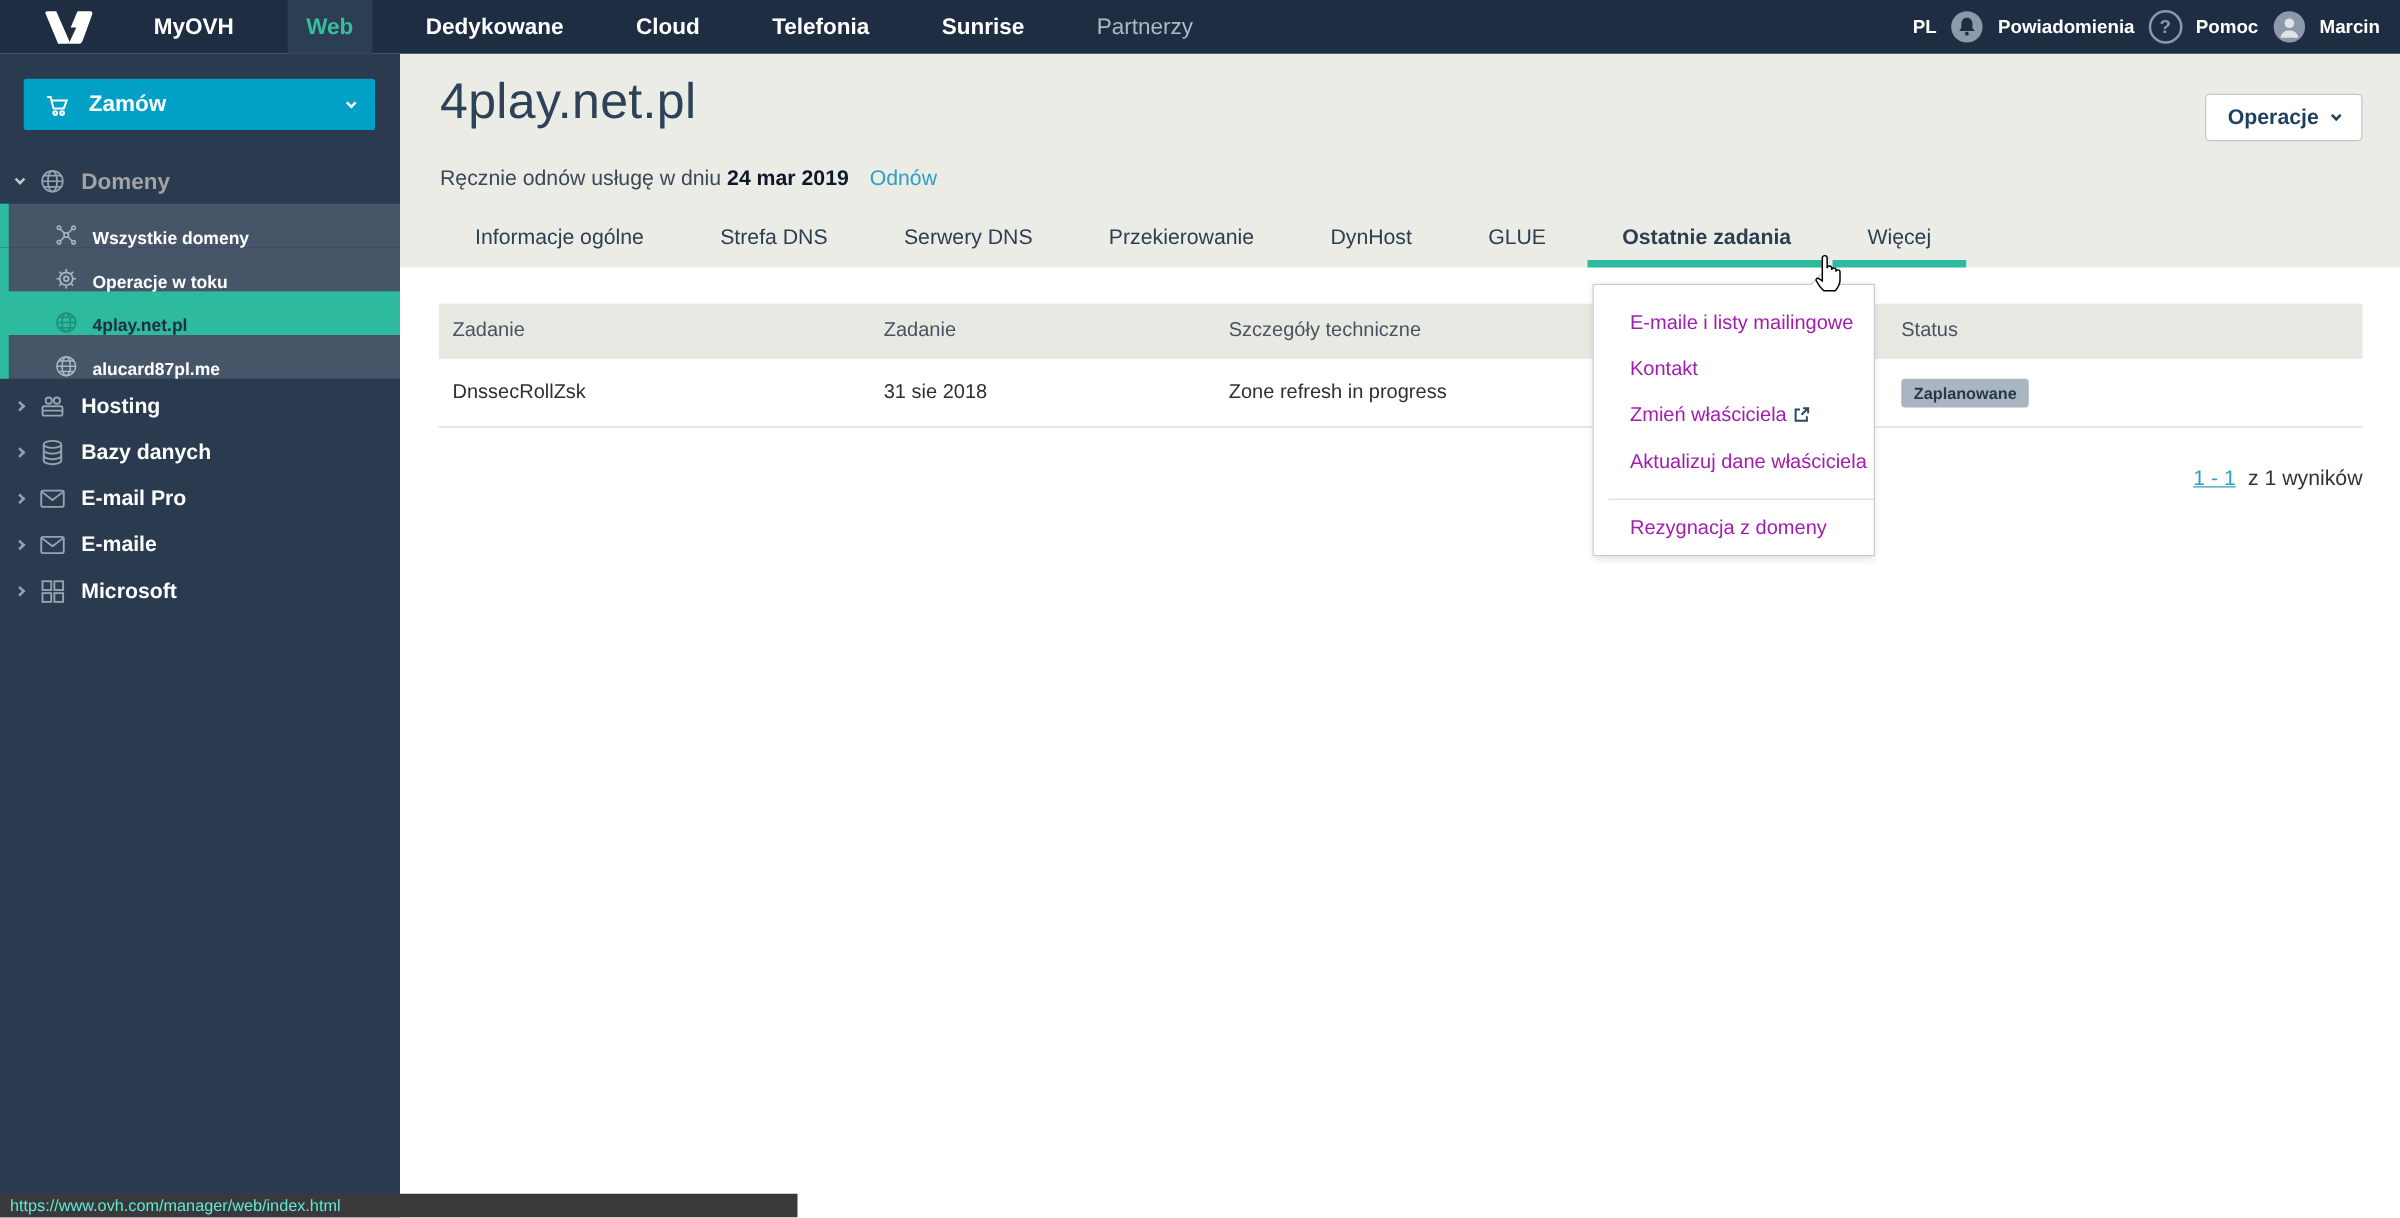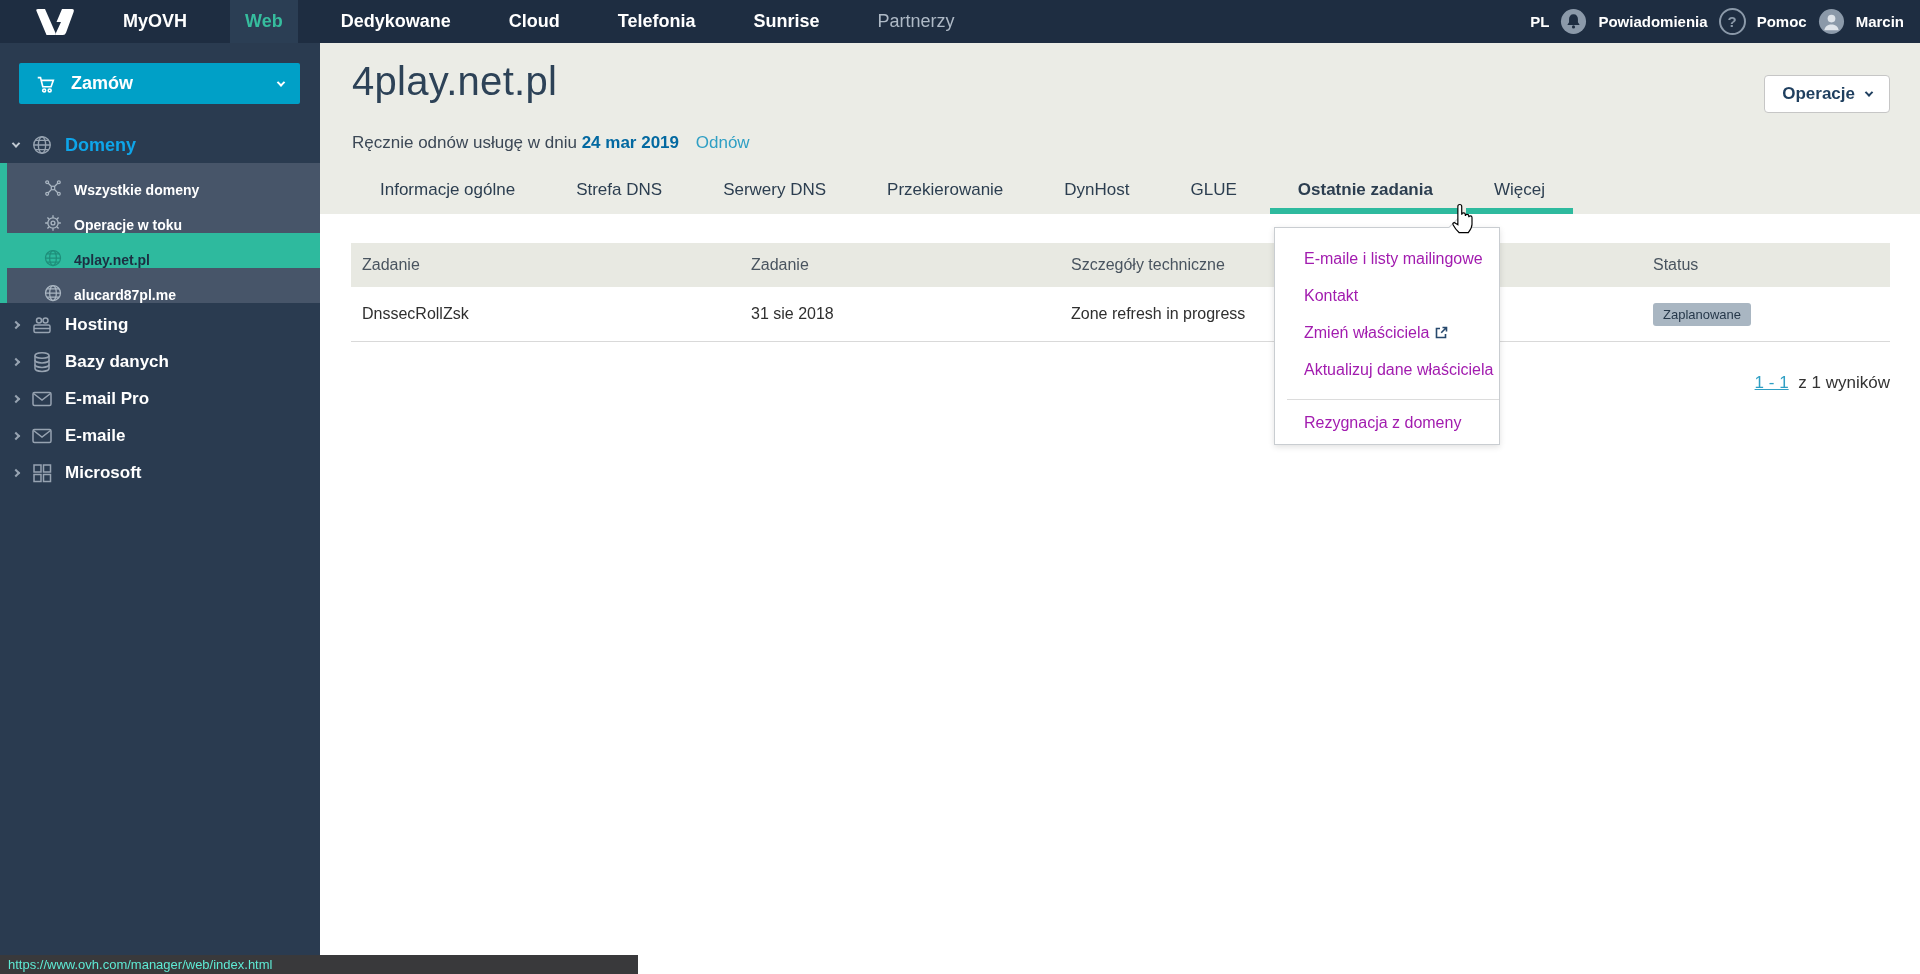--- a/index.html
+++ b/index.html
@@ -15,55 +15,55 @@
   .nav-item.muted { color:#aeb9c6; font-weight:normal; }
   .nav-right { margin-left:auto; display:flex; align-items:center; gap:11px; padding-right:16px; }
   .nav-right .txt { color:#fff; font-weight:bold; font-size:15px; }
   .icon-circle { width:27px; height:27px; border-radius:50%; display:flex; align-items:center; justify-content:center; flex:none; }
   .help-circle { border:2px solid #8b99a9; color:#8b99a9; font-weight:bold; font-size:15px; }
 
   
   .sidebar { position:absolute; top:43px; left:0; width:320px; height:931px; background:#2a3b50; z-index:4; }
   .order-btn { position:absolute; left:19px; top:20px; width:281px; height:41px; background:#00a0c7; border:none; border-radius:2px; color:#fff; font-weight:bold; font-size:18px; font-family:inherit; display:flex; align-items:center; gap:14px; padding:0 16px; cursor:pointer; }
   .order-btn .spacer { margin-left:auto; }
-  .tree-root { position:absolute; top:87px; left:0; right:0; height:30px; display:flex; align-items:center; gap:12px; padding-left:13px; color:#0ea5e9; font-weight:bold; font-size:18px; cursor:pointer; }
+  .tree-root { position:absolute; top:87px; left:0; right:0; height:30px; display:flex; align-items:center; gap:12px; padding-left:13px; color:#a3a3a3; font-weight:bold; font-size:18px; cursor:pointer; }
   .tree-children { position:absolute; top:120px; left:0; right:0; }
   .tree-child { height:35px; background:#475569; border-left:7px solid #2eba9e; display:flex; align-items:flex-end; gap:11px; padding-left:36px; color:#fff; font-weight:bold; font-size:14px; cursor:pointer; }
   .tree-child .ticon { color:#aab6c2; }
   .tree-child.selected { background:#2eba9e; color:#1c2f42; }
   .tree-child.selected .ticon { color:#1f8e7b; }
   .root-items { position:absolute; top:267px; left:0; right:0; }
   .root-item { height:30px; margin-bottom:7px; display:flex; align-items:center; gap:11px; padding-left:13px; color:#fff; font-weight:bold; font-size:17px; cursor:pointer; }
   .root-item .ricon { color:#97a3b1; }
 
   .chev { display:inline-block; width:8px; height:8px; border-right:2px solid currentColor; border-bottom:2px solid currentColor; flex:none; }
   .chev.down { transform:rotate(45deg) translate(-1px,-1px); }
   .chev.right { transform:rotate(-45deg); }
   .chev.small { width:6px; height:6px; }
 
   
   .main { position:absolute; left:320px; top:43px; right:0; bottom:0; background:#fff; }
   .page-header { position:relative; height:171px; background:#ebece6; }
   .page-title { position:absolute; left:32px; top:16px; font-size:40px; font-weight:300; color:#2d4257; letter-spacing:0.3px; }
   .renew-line { position:absolute; left:32px; top:90px; font-size:17px; color:#3c4856; }
-  .renew-line b { color:#0369a1;text-align:right; }
+  .renew-line b { color:#0f172a;text-align:right; }
   .renew-line a { color:#2f9fc4; margin-left:12px; text-decoration:none; cursor:pointer; }
   .operations-btn { position:absolute; right:30px; top:32px; height:38px; padding:0 17px; background:#fff; border:1px solid #c6c6c6; border-radius:4px; font-family:inherit; font-size:17px; font-weight:bold; color:#1f3f5f; display:flex; align-items:center; gap:11px; cursor:pointer; }
   .tabs { position:absolute; left:32px; bottom:0; display:flex; gap:5px; }
   .tab { padding:0 28px; height:40px; line-height:32px; font-size:17px; color:#2c3e50; border-bottom:6px solid transparent; cursor:pointer; white-space:nowrap; }
   .tab.active { font-weight:bold; border-bottom-color:#2eba9e; }
   .tab.open { border-bottom-color:#2eba9e; }
 
   .tasks-table { position:absolute; left:31px; top:200px; width:1539px; }
-  .thead, .trow { display:grid; grid-template-columns:345px 276px 538px 380px; align-items:center;gap:44px; }
+  .thead, .trow { display:grid; grid-template-columns:345px 276px 538px 380px; align-items:center; }
   .thead { height:44px; background:#e8e9e2; color:#49545f; font-size:16px; }
   .thead > div { padding-left:11px; }
   .trow { height:55px; border-bottom:1px solid #d9d9d9; font-size:16px; color:#2f2f2f; }
   .trow > div { padding-left:11px; }
-  .badge { display:inline-block; background:#a9b6c2; color:#26384a; font-size:13px; font-weight:normal; padding:4px 10px; border-radius:3px; }
+  .badge { display:inline-block; background:#a9b6c2; color:#26384a; font-size:13px; font-weight:bold; padding:4px 10px; border-radius:3px; }
   .pagination { position:absolute; right:30px; top:330px; font-size:17px; color:#333; }
   .pagination a { color:#2f9fc4; text-decoration:underline; margin-right:5px; cursor:pointer; }
 
   
   .dropdown { position:absolute; left:954px; top:184px; width:226px; background:#fff; border:1px solid #c9cdd1; box-shadow:0 2px 6px rgba(0,0,0,.12); z-index:10; }
   .dropdown .caret { position:absolute; top:-9px; left:177px; width:16px; height:16px; background:#fff; border-left:1px solid #c9cdd1; border-top:1px solid #c9cdd1; transform:rotate(45deg); }
   .dropdown ul { list-style:none; padding:12px 0 0; }
   .dropdown li { padding:0 17px; height:37px; line-height:37px; font-size:16px; color:#a21caf; white-space:nowrap; cursor:pointer;margin-left:12px; }
   .dropdown li.separated { border-top:1px solid #dcdcdc; margin-top:11px; height:45px; line-height:45px; }
   .ext-ico { vertical-align:-2px; margin-left:5px; }

